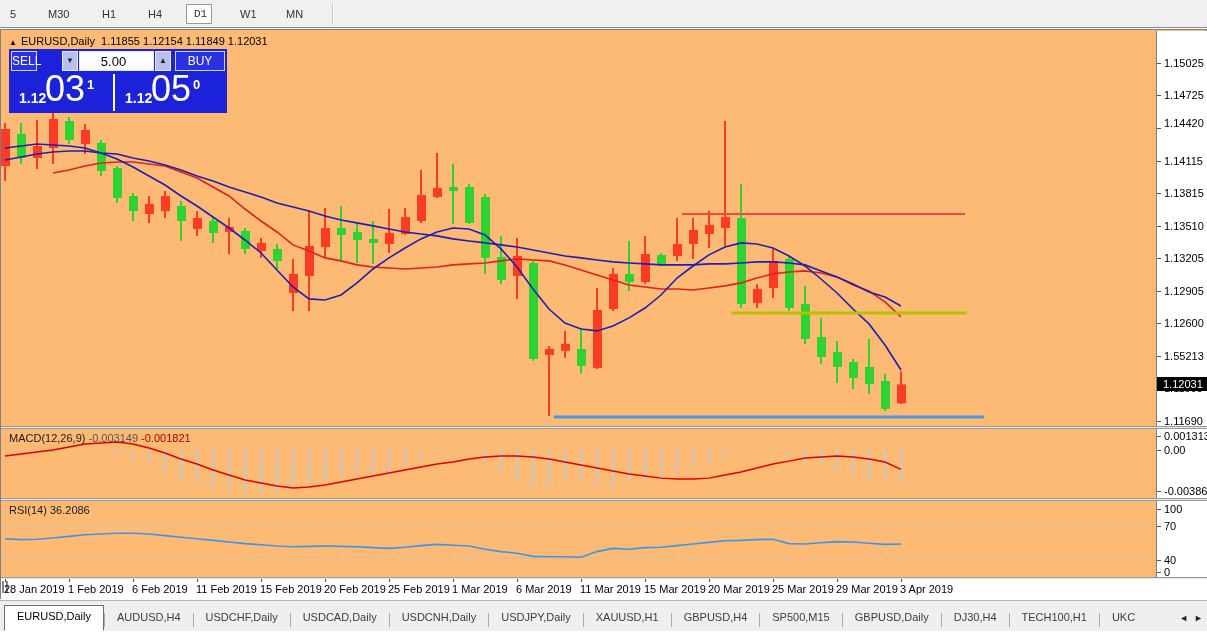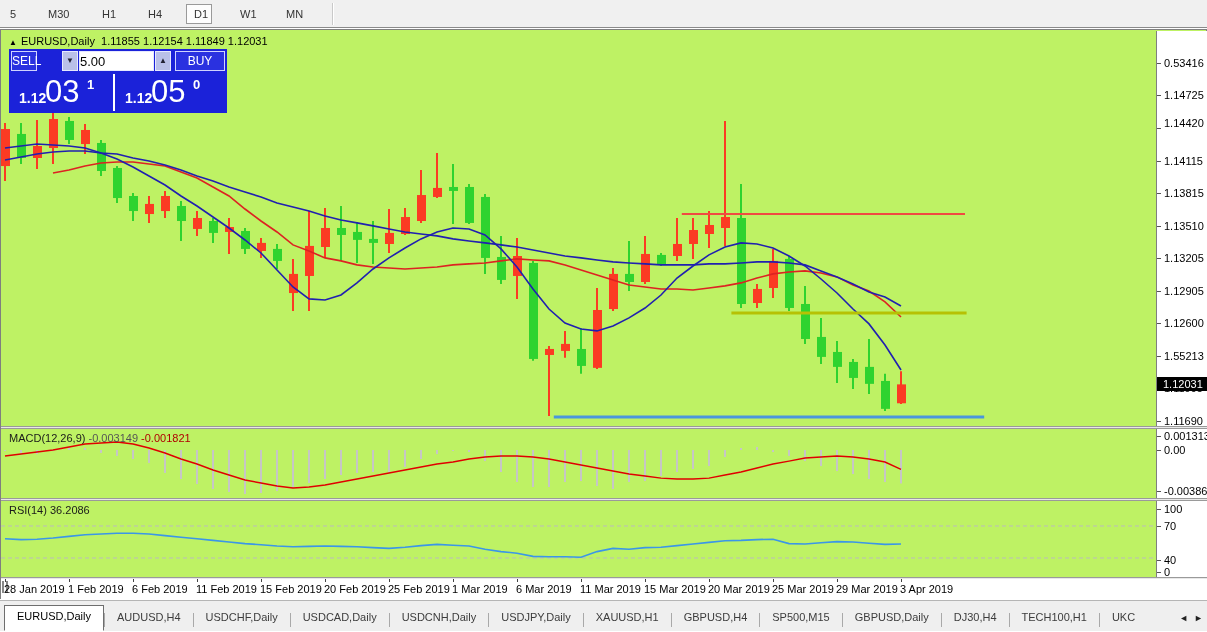--- a/index.html
+++ b/index.html
@@ -5,27 +5,27 @@
   * { box-sizing: border-box; margin: 0; padding: 0; }
   html,body { width:1207px; height:632px; overflow:hidden; background:#fff;
     font-family:"Liberation Sans", sans-serif; }
   #app { position:relative; width:1207px; height:632px; background:#fff; }
 
   
   #toolbar { position:absolute; left:0; top:0; width:1207px; height:28px;
     background:#f0f0f0; border-bottom:1px solid #8a8a8a; }
   .tf-btn { position:absolute; top:4px; height:20px; padding:3px 7px; font-size:11px;
     color:#333; background:transparent; border:1px solid transparent; cursor:pointer; }
-  .tf-btn.active { background:#fdfdfd; border:1px solid #9a9a9a; }
+  .tf-btn.active { background:#fdfdfd; border:1px solid #9a9a9a;font-family:Liberation Mono, monospace; }
   .tb-sep { position:absolute; top:3px; width:2px; height:22px;
     border-left:1px solid #c9c9c9; border-right:1px solid #fff; }
 
   
   #chartwin { position:absolute; left:0; top:29px; width:1207px; height:570px;
-    background:#bef264; border:1px solid #7f7f7f; border-bottom:none; }
+    background:#fdba74; border:1px solid #7f7f7f; border-bottom:none; }
 
   #main-plot   { position:absolute; left:0; top:1px;   width:1155px; height:395px; }
   #macd-plot   { position:absolute; left:0; top:399px; width:1155px; height:69px; }
   #rsi-plot    { position:absolute; left:0; top:471px; width:1155px; height:76px; }
   .hsep { position:absolute; left:0; width:1207px; height:3px; background:#e8e8e8;
     border-top:1px solid #9a9a9a; border-bottom:1px solid #9a9a9a; }
   #sep1 { top:396px; } #sep2 { top:468px; } #sep3 { top:547px; height:2px; border-bottom:none; }
 
   .axis-col { position:absolute; left:1155px; width:52px; background:#fff;
     border-left:1px solid #7f7f7f; }
@@ -45,27 +45,27 @@
   .tp-btn { position:absolute; top:2px; height:20px; background:#2a31e0;
     border:1px solid #cfd3ff; color:#fff; font-size:12px; text-align:center;
     line-height:18px; cursor:pointer; }
   #sell-btn { left:2px; width:26px; } #buy-btn { left:166px; width:50px; }
   .spin-btn { position:absolute; top:2px; width:16px; height:20px; background:#b9c0e8;
     border:1px solid #e6e9ff; color:#223; font-size:8px; text-align:center;
     line-height:18px; cursor:pointer; }
   #vol-down { left:53px; } #vol-up { left:146px; }
   #vol-field { position:absolute; left:70px; top:2px; width:75px; height:20px;
     background:#fff; border:1px solid #e6e9ff; font-size:13px; color:#000;
-    text-align:left; padding-right:6px; font-family:"Liberation Sans",sans-serif; }
+    text-align:center; padding-right:6px; font-family:"Liberation Sans",sans-serif; }
   .price-box { position:absolute; top:25px; height:37px; background:#1b22d9;
     color:#fff; cursor:pointer; }
   #sell-price { left:2px; width:104px; border-right:2px solid #fff; }
   #buy-price  { left:108px; width:108px; }
   .price-box .small { position:absolute; bottom:5px; left:8px; font-size:14px; font-weight:bold; }
-  .price-box .big   { position:absolute; bottom:1px; left:34px; font-size:31px; }
+  .price-box .big   { position:absolute; bottom:1px; left:34px; font-size:36px; }
   .price-box .sup   { position:absolute; top:3px; left:76px; font-size:13px; font-weight:bold; }
 
   .ind-label { position:absolute; left:8px; top:3px; font-size:11px; color:#1a1a1a;
     white-space:nowrap; }
   .ind-label .v1 { color:#555; } .ind-label .v2 { color:#b00000; }
 
   
   #date-axis { position:absolute; left:0; top:549px; width:1207px; height:20px; background:#fff; }
   .date-label { position:absolute; top:4px; font-size:11px; color:#000; white-space:nowrap; }
   .date-tick { position:absolute; top:0; width:1px; height:3px; background:#444; }
@@ -355,21 +355,21 @@
         </div>
         <div id="buy-price" class="price-box">
           <span class="small">1.12</span>
           <span class="big">05</span>
           <span class="sup">0</span>
         </div>
       </div>
     </div>
     <div class="axis-col" id="main-axis">
         <div class="axis-tick" style="top: 32px;"></div>
-        <div class="axis-label" style="top: 26px;">0.53416</div>
+        <div class="axis-label" style="top: 26px;">1.15025</div>
         <div class="axis-tick" style="top: 64.2027px;"></div>
         <div class="axis-label" style="top: 58.2027px;">1.14725</div>
         <div class="axis-tick" style="top: 96.942px;"></div>
         <div class="axis-label" style="top: 86px;">1.14420</div>
         <div class="axis-tick" style="top: 129.681px;"></div>
         <div class="axis-label" style="top: 123.681px;">1.14115</div>
         <div class="axis-tick" style="top: 161.884px;"></div>
         <div class="axis-label" style="top: 155.884px; text-align: right;">1.13815</div>
         <div class="axis-tick" style="top: 194.623px;"></div>
         <div class="axis-label" style="top: 188.623px;">1.13510</div>

